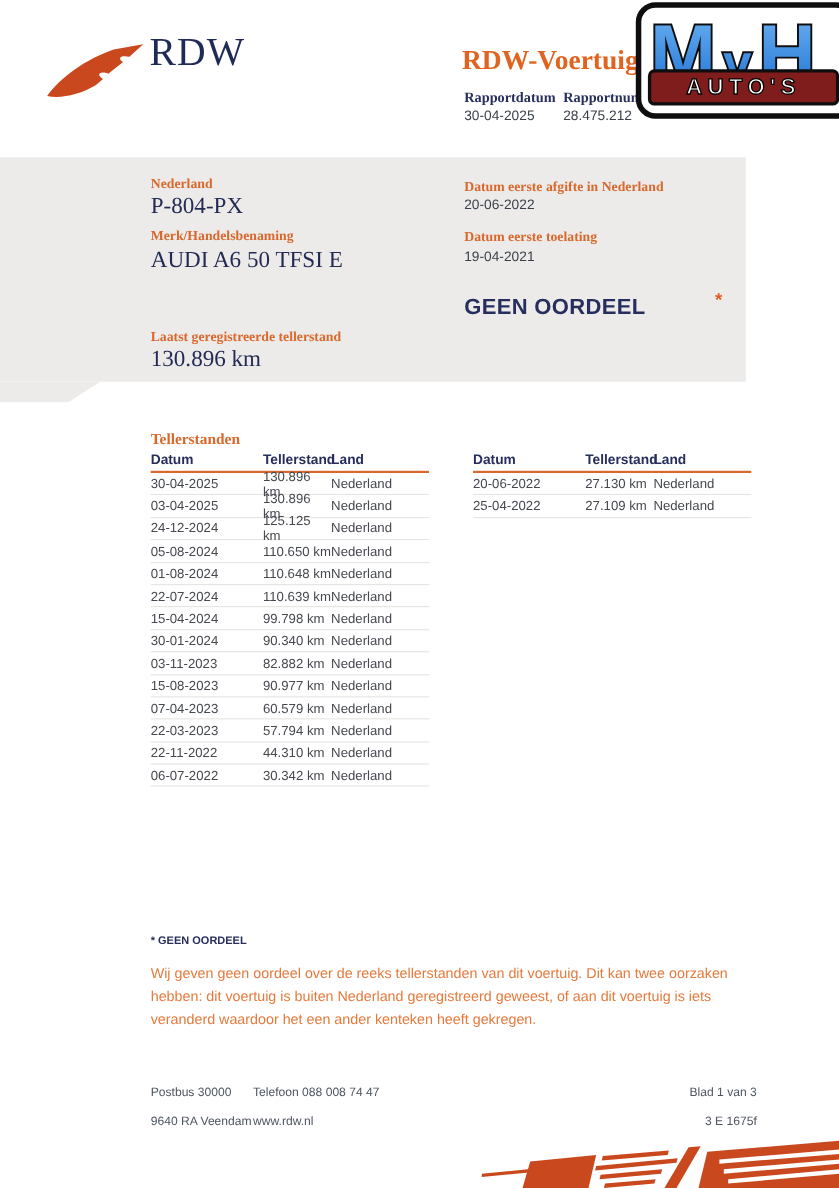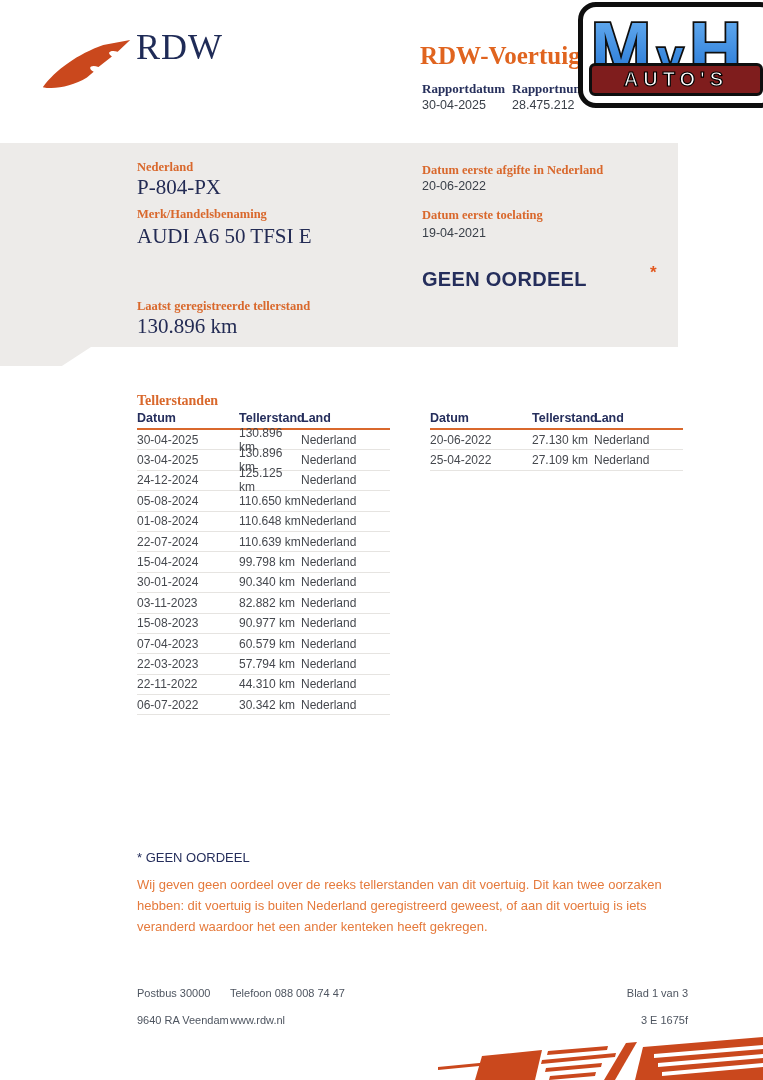--- a/index.html
+++ b/index.html
@@ -66,21 +66,21 @@
   }
   .trow {
     display:flex; align-items:center; height:20.4px;
     border-bottom:1px solid #E6E4E1;
   }
   .tc.c0 { width:102px; text-align:left; }
   .tc.c1 { width:62px;  text-align:left; }
   .tc.c2 { flex:1;      text-align:left; }
 
   
-  .fn-heading { font-size:13px; font-weight:normal; color:#252E5C; white-space:nowrap; }
+  .fn-heading { font-size:10px; font-weight:bold; color:#252E5C; white-space:nowrap; }
   .fn-body { font-size:13px; color:#E57A3C; line-height:1.62; width:548px; }
 
   
   .foot { font-size:11px; color:#4E5560; white-space:nowrap; }
   .foot-right { text-align:right; }
 </style>
 </head>
 <body>
 
 <div class="page">

